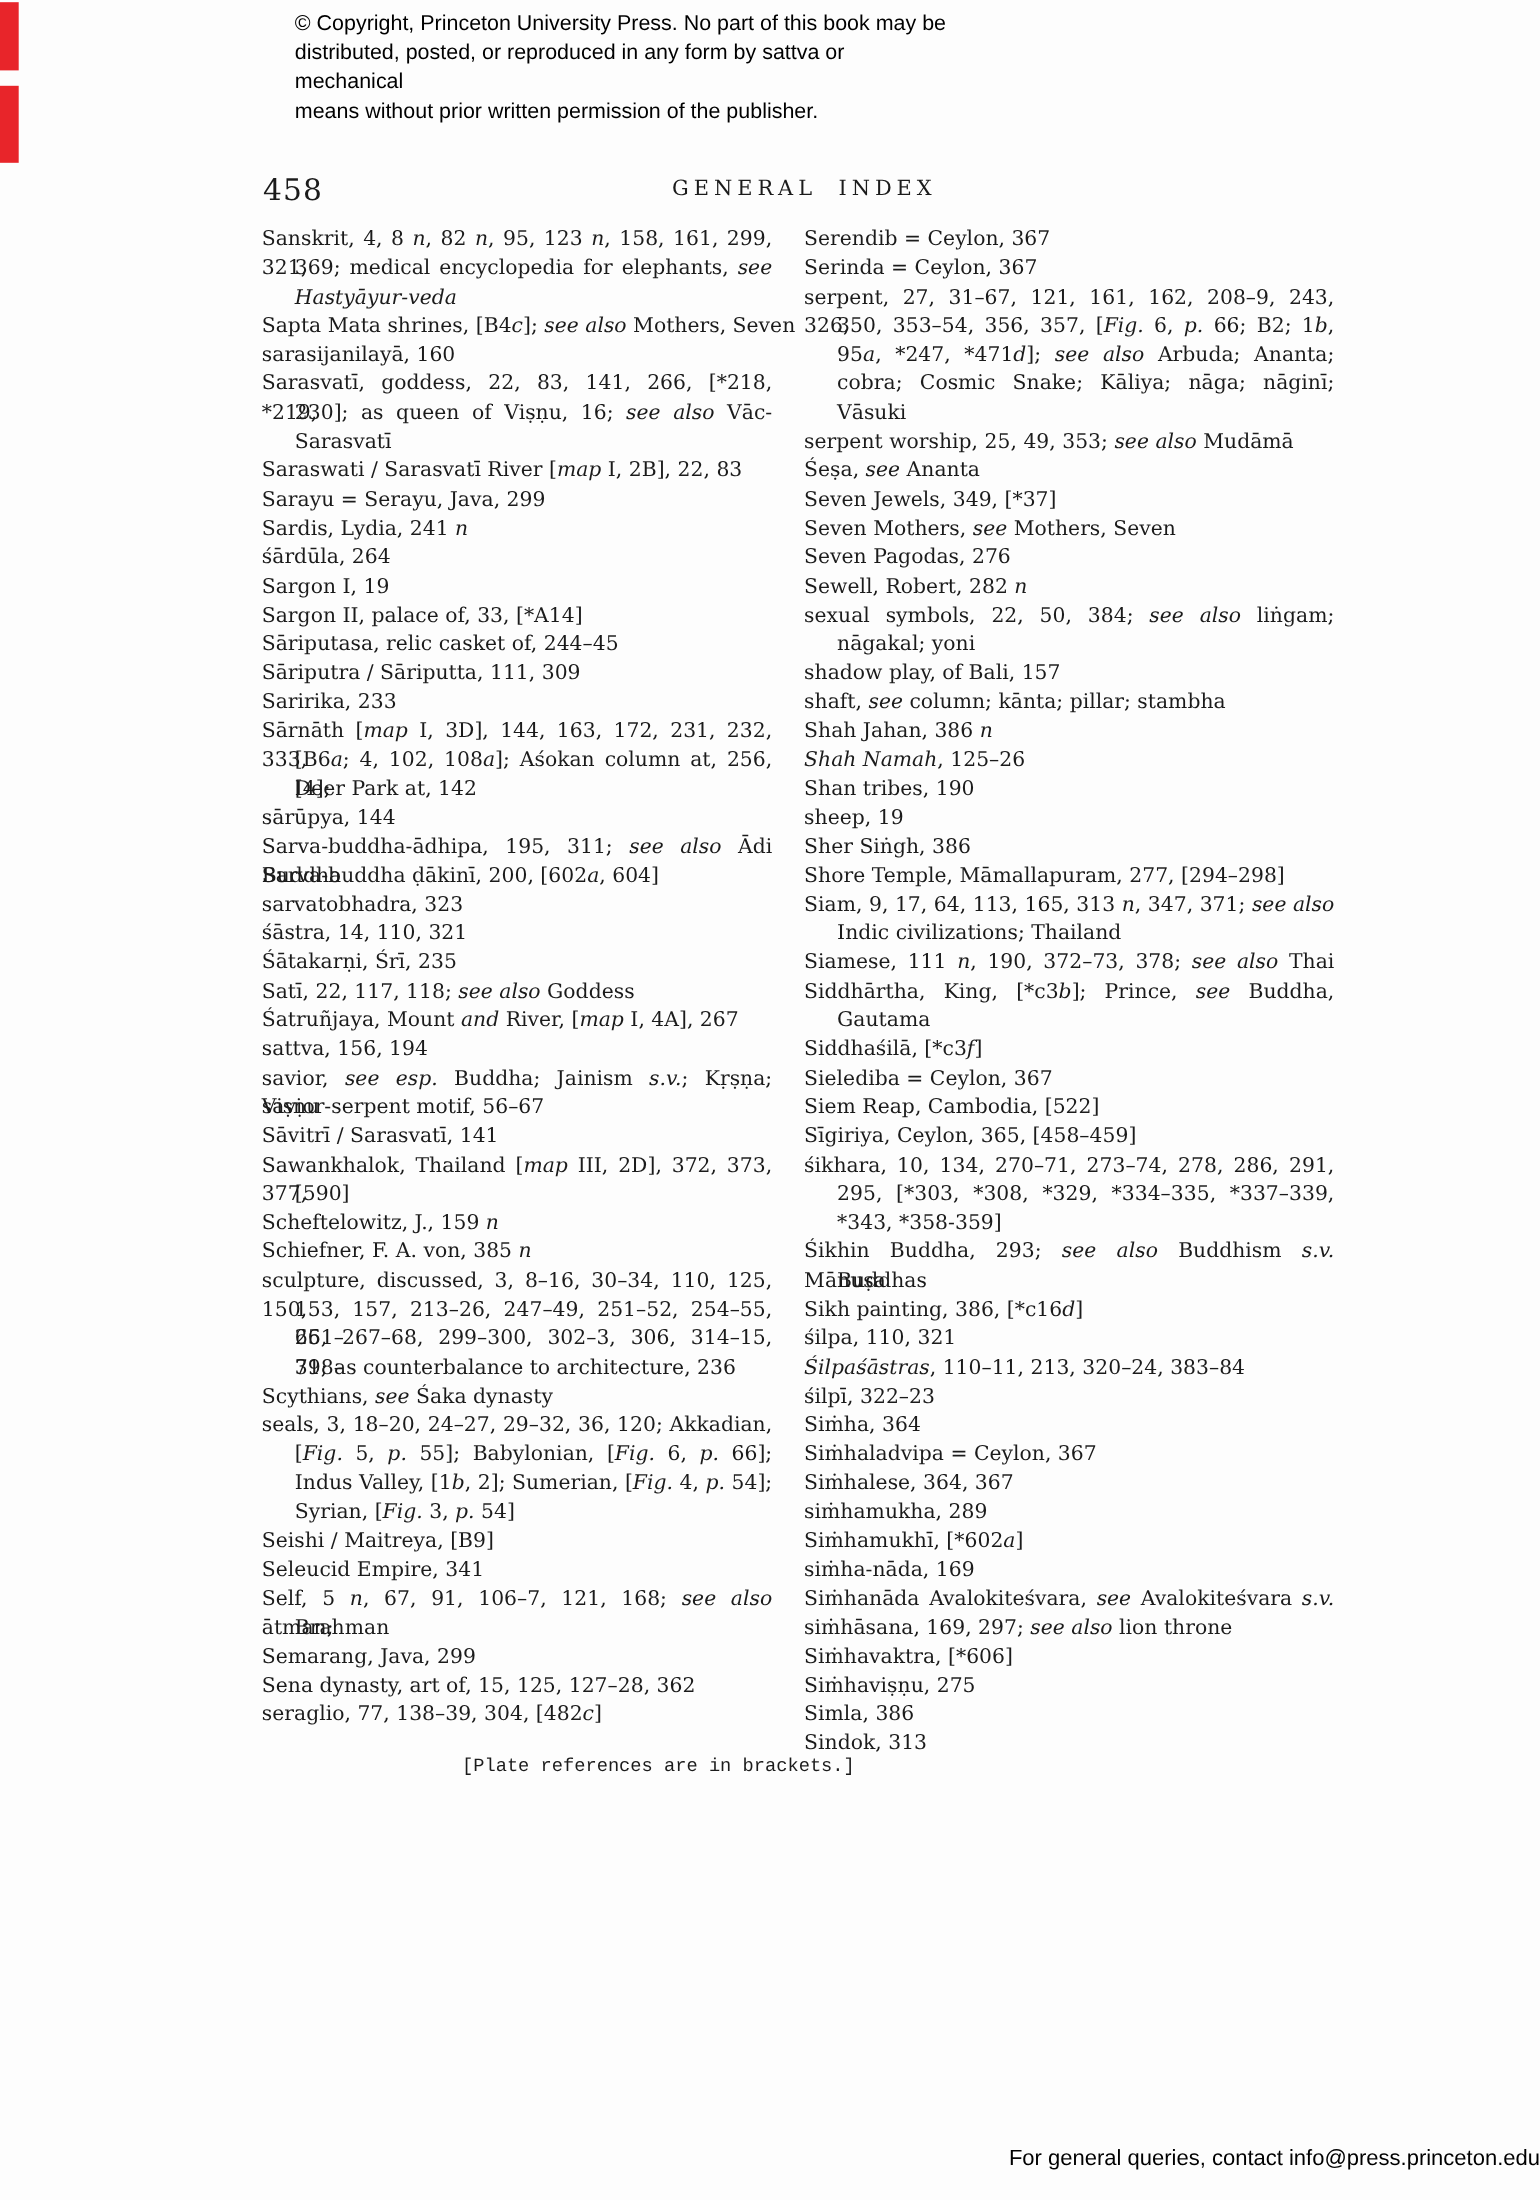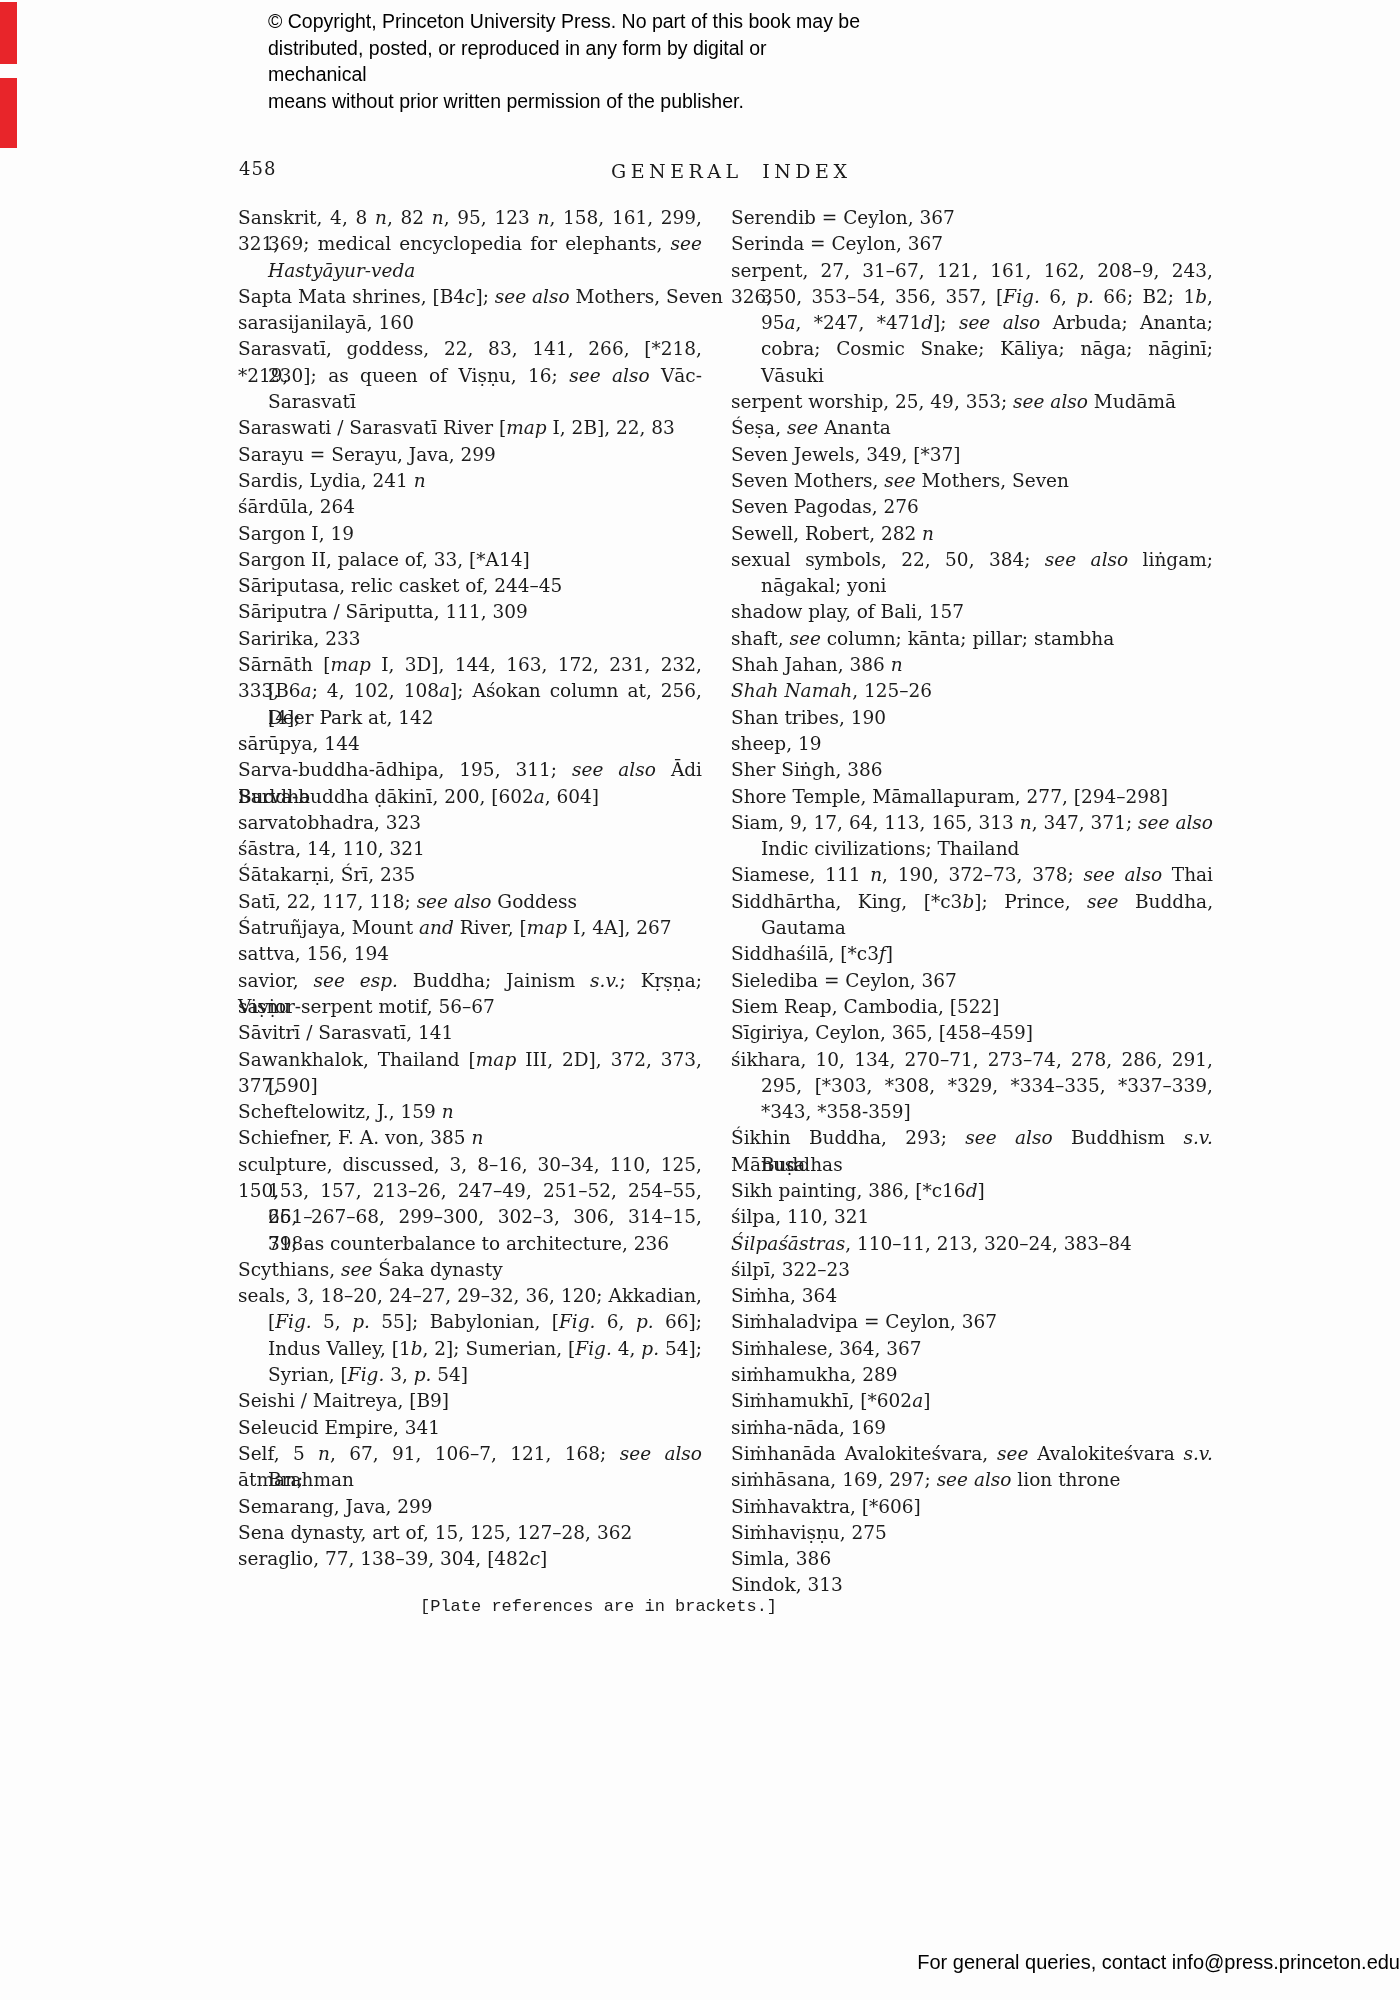--- a/index.html
+++ b/index.html
@@ -12,21 +12,21 @@
     color:#1b1b1b;
   }
   .red-mark{position:absolute;left:0;width:17px;background:#e8252a;}
   .red-mark.m1{top:2px;height:62px;}
   .red-mark.m2{top:78px;height:70px;}
   .copyright{
     position:absolute;left:268px;top:8px;width:600px;
     font-family:Liberation Sans, sans-serif;
     font-size:19.5px;line-height:26.5px;color:#000;
   }
-  .pagenum{position:absolute;left:239px;top:158px;font-size:18px;letter-spacing:1px;}
+  .pagenum{position:absolute;left:239px;top:158px;font-size:27px;letter-spacing:1px;}
   .header{
     position:absolute;left:611px;top:160px;
     font-size:19px;letter-spacing:4.5px;word-spacing:9px;
   }
   .col{position:absolute;top:205px;font-size:18.5px;}
   .col.left{left:238px;width:464px;}
   .col.right{left:731px;width:482px;}
   .ln{height:26.3px;line-height:26.3px;white-space:nowrap;overflow:visible;}
   .ln.ind{padding-left:30px;}
   .ln.full{white-space:normal;text-align:justify;text-align-last:justify;}
@@ -44,21 +44,21 @@
 </head>
 <body>
 
 <div class="page">
 
   <div class="red-mark m1" style="background: rgb(232, 37, 42);"></div>
   <div class="red-mark m2" style="background: rgb(232, 37, 42);"></div>
 
   <div class="copyright">
     <div>© Copyright, Princeton University Press. No part of this book may be</div>
-    <div>distributed, posted, or reproduced in any form by digital or mechanical</div>
+    <div>distributed, posted, or reproduced in any form by sattva or mechanical</div>
     <div>means without prior written permission of the publisher.</div>
   </div>
 
   <div class="pagenum">458</div>
 
   <div class="header">GENERAL INDEX</div>
 
   <div class="col left" id="col-left">
       <div class="ln full">Sanskrit, 4, 8 <i>n</i>, 82 <i>n</i>, 95, 123 <i>n</i>, 158, 161, 299, 321,</div>
       <div class="ln ind full">369; medical encyclopedia for elephants, <i>see</i></div>

